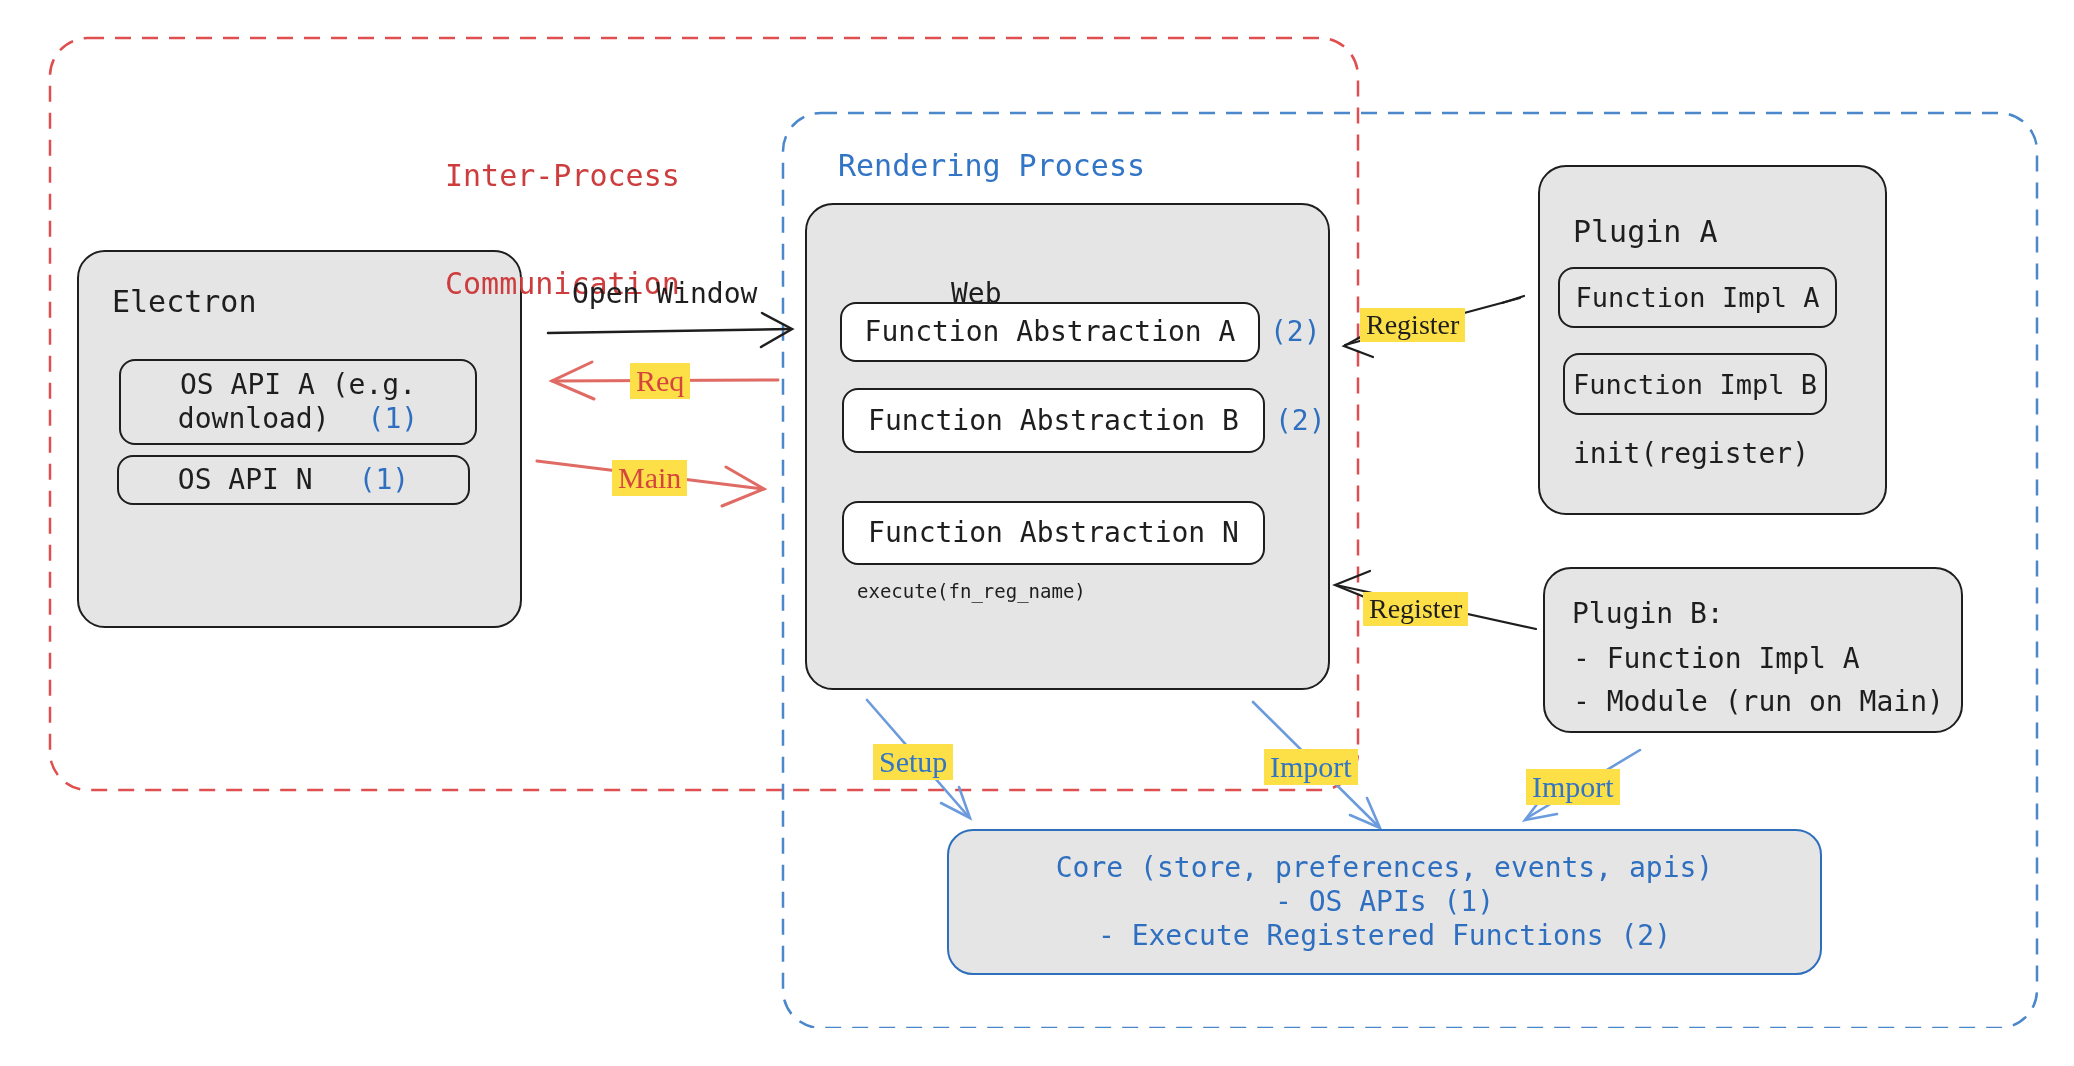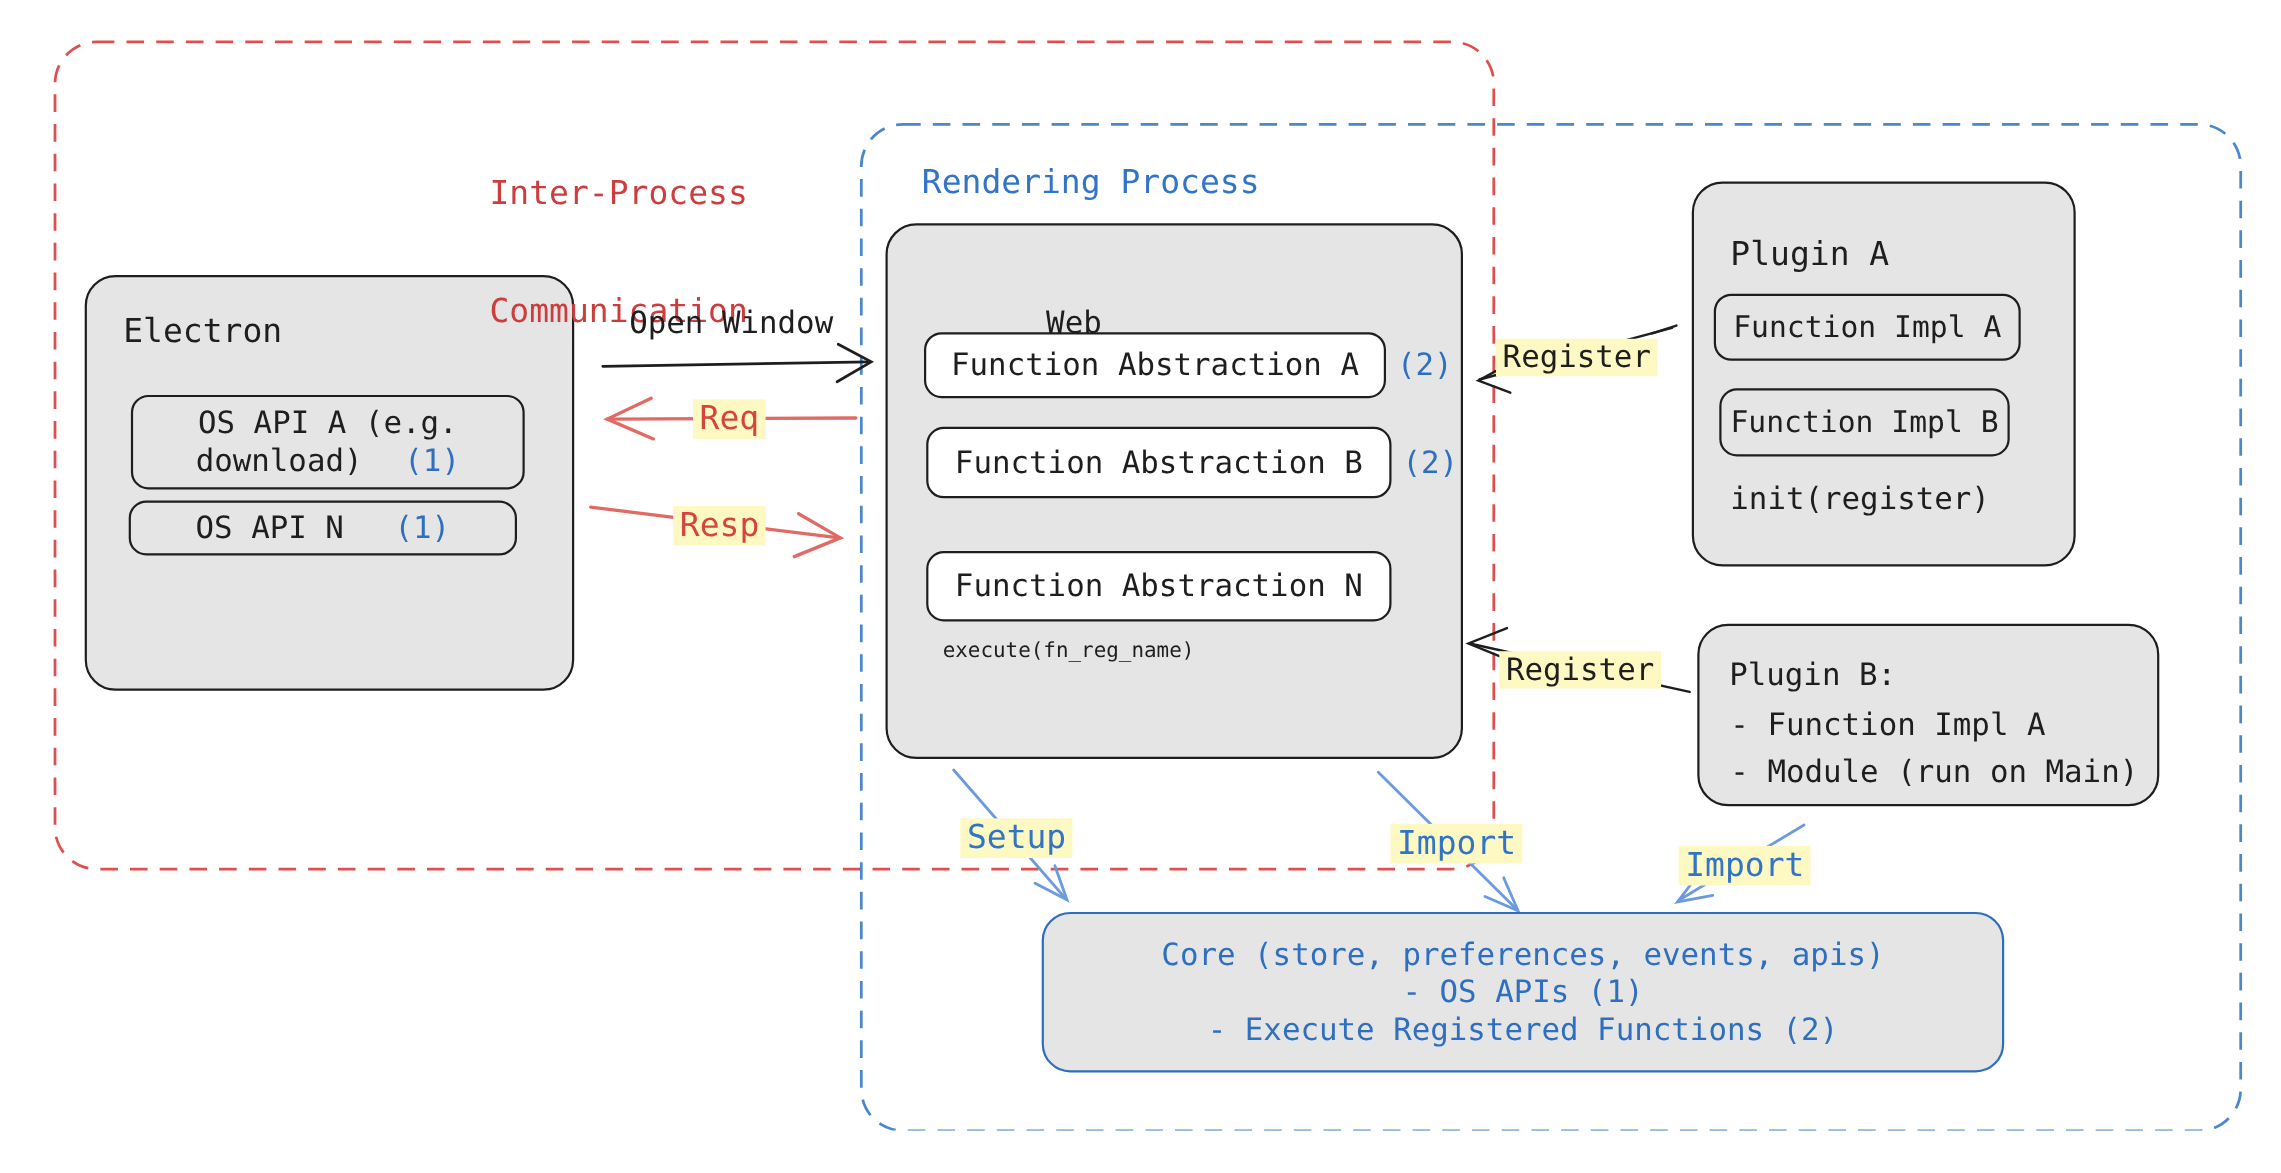--- a/index.html
+++ b/index.html
@@ -12,21 +12,21 @@
     position:absolute;background:#e5e5e5;border:2.5px solid #1e1e1e;z-index:2;
     box-sizing:border-box;
   }
   .big{border-radius:28px;}
   .small{border-radius:16px;display:flex;align-items:center;justify-content:center;}
   .lbl{position:absolute;z-index:3;white-space:pre;}
   .mono28{font-size:28px;line-height:34px;}
   .mono30{font-size:30px;line-height:36px;}
   .blue{color:#2e6fc0;}
   .red{color:#cd3d3d;}
-  .bg{background:#fef9c3;padding:0 6px;}
+  .bg{background:#fde047;padding:0 6px;font-family:Liberation Serif, serif;}
   .fnrow{position:absolute;display:flex;align-items:center;gap:10px;z-index:2;}
   .fnbox{background:#fff;border:2.5px solid #1e1e1e;border-radius:16px;
          display:flex;align-items:center;justify-content:center;box-sizing:border-box;}
   .center{text-align:center;}
 </style>
 </head>
 <body>
 
 <div id="stage">
 
@@ -94,21 +94,21 @@
     </div>
   </div>
 
   <div class="box small" style="left:97px;top:455px;width:353px;height:50px;gap:46px;">
     <span class="mono28">OS API N</span>
     <span class="mono28 blue">(1)</span>
   </div>
 
   <div class="lbl mono28" style="left:552px;top:277px;">Open Window</div>
   <div class="lbl mono30 bg" style="left:610px;top:363px;color:#d5453f;">Req</div>
-  <div class="lbl mono30 bg" style="left:592px;top:460px;color:#d5453f;">Resp</div>
+  <div class="lbl mono30 bg" style="left:592px;top:460px;color:#d5453f;">Main</div>
 
   <div class="box big" style="left:785px;top:203px;width:525px;height:487px;"></div>
   <div class="lbl mono28" style="left:931px;top:277px;">Web</div>
 
   <div class="fnrow" style="left:820px;top:302px;">
     <div class="fnbox mono28" style="width:420px;height:60px;">
       <span>Function Abstraction A</span>
     </div>
     <span class="mono28 blue">(2)</span>
   </div>

